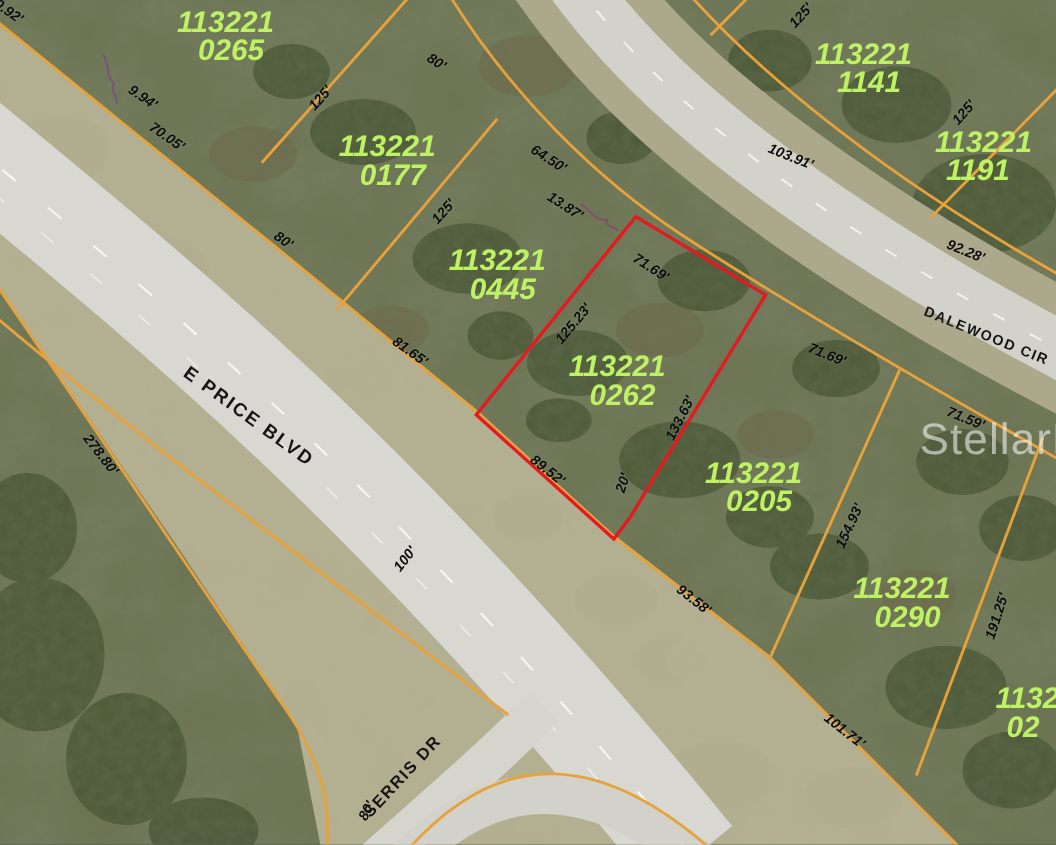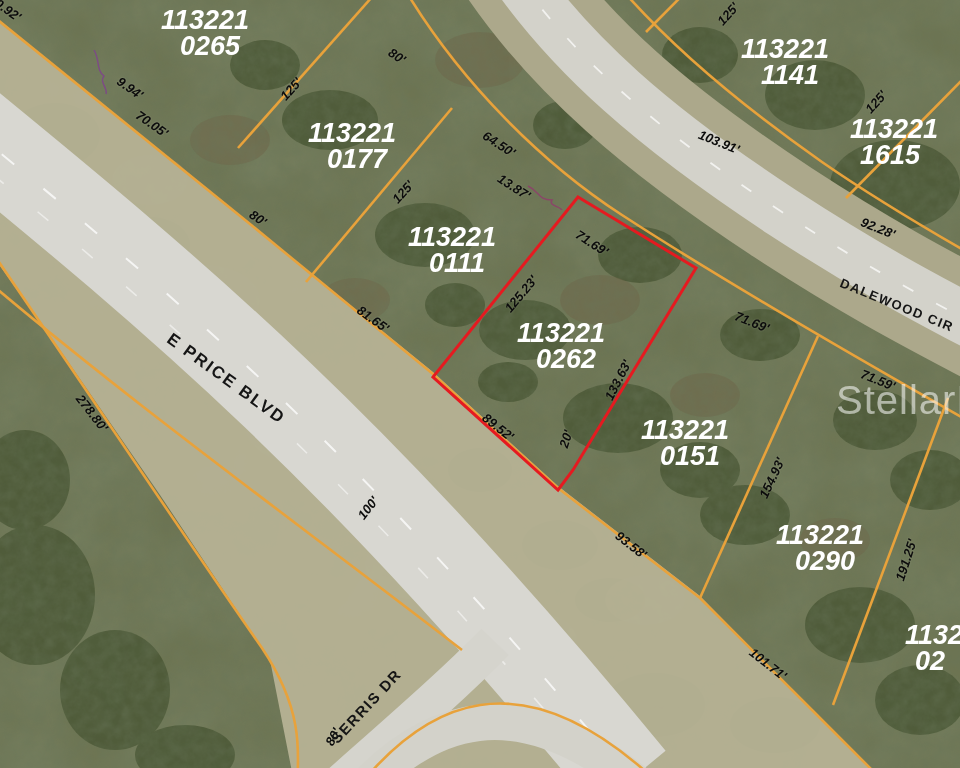--- a/index.html
+++ b/index.html
@@ -9,21 +9,21 @@
     font-family:"Liberation Sans",sans-serif;
   }
   .map svg{position:absolute;left:0;top:0;}
   .dim{
     position:absolute;white-space:nowrap;color:#0c0c0c;
     font:italic bold 13px "Liberation Sans",sans-serif;
     transform:translate(-50%,-50%) rotate(var(--r,0deg));
     text-shadow:0 0 2px rgba(230,230,215,.25);
   }
   .pid{
-    position:absolute;color:#ffffff;text-align:center;
+    position:absolute;color:#bef264;text-align:center;
     font:italic bold 27px/0.97 "Liberation Sans",sans-serif;
     transform:translate(-50%,-50%);white-space:nowrap;
   }
   .pid .l2{margin-left:10px;}
   .pid.clip-left{transform:translate(0,-50%);text-align:left;}
   .street{
     position:absolute;white-space:nowrap;color:#151515;
     font-weight:bold;letter-spacing:2px;
     transform:translate(-50%,-50%) rotate(var(--r,0deg));
   }
@@ -146,41 +146,41 @@
   <div class="pid" style="left:205px;top:33px">
     <div class="l1">113221</div>
     <div class="l2">0265</div>
   </div>
   <div class="pid" style="left:352px;top:146px">
     <div class="l1">113221</div>
     <div class="l2">0177</div>
   </div>
   <div class="pid" style="left:452px;top:250px">
     <div class="l1">113221</div>
-    <div class="l2">0111</div>
+    <div class="l2">0445</div>
   </div>
   <div class="pid" style="left:561px;top:346px">
     <div class="l1">113221</div>
     <div class="l2">0262</div>
   </div>
   <div class="pid" style="left:685px;top:443px">
     <div class="l1">113221</div>
-    <div class="l2">0151</div>
+    <div class="l2">0205</div>
   </div>
   <div class="pid" style="left:820px;top:548px">
     <div class="l1">113221</div>
     <div class="l2">0290</div>
   </div>
   <div class="pid" style="left:785px;top:62px">
     <div class="l1">113221</div>
     <div class="l2">1141</div>
   </div>
   <div class="pid clip-left" style="left:850px;top:142px">
     <div class="l1">113221</div>
-    <div class="l2">1615</div>
+    <div class="l2">1191</div>
   </div>
   <div class="pid clip-left" style="left:905px;top:648px">
     <div class="l1">113221</div>
     <div class="l2">02</div>
   </div>
 
   <div class="dim" style="left:8px;top:10px;--r:35deg">0.92'</div>
   <div class="dim" style="left:130px;top:88px;--r:35deg">9.94'</div>
   <div class="dim" style="left:152px;top:124px;--r:35deg">70.05'</div>
   <div class="dim" style="left:291px;top:89px;--r:-48deg">125'</div>

